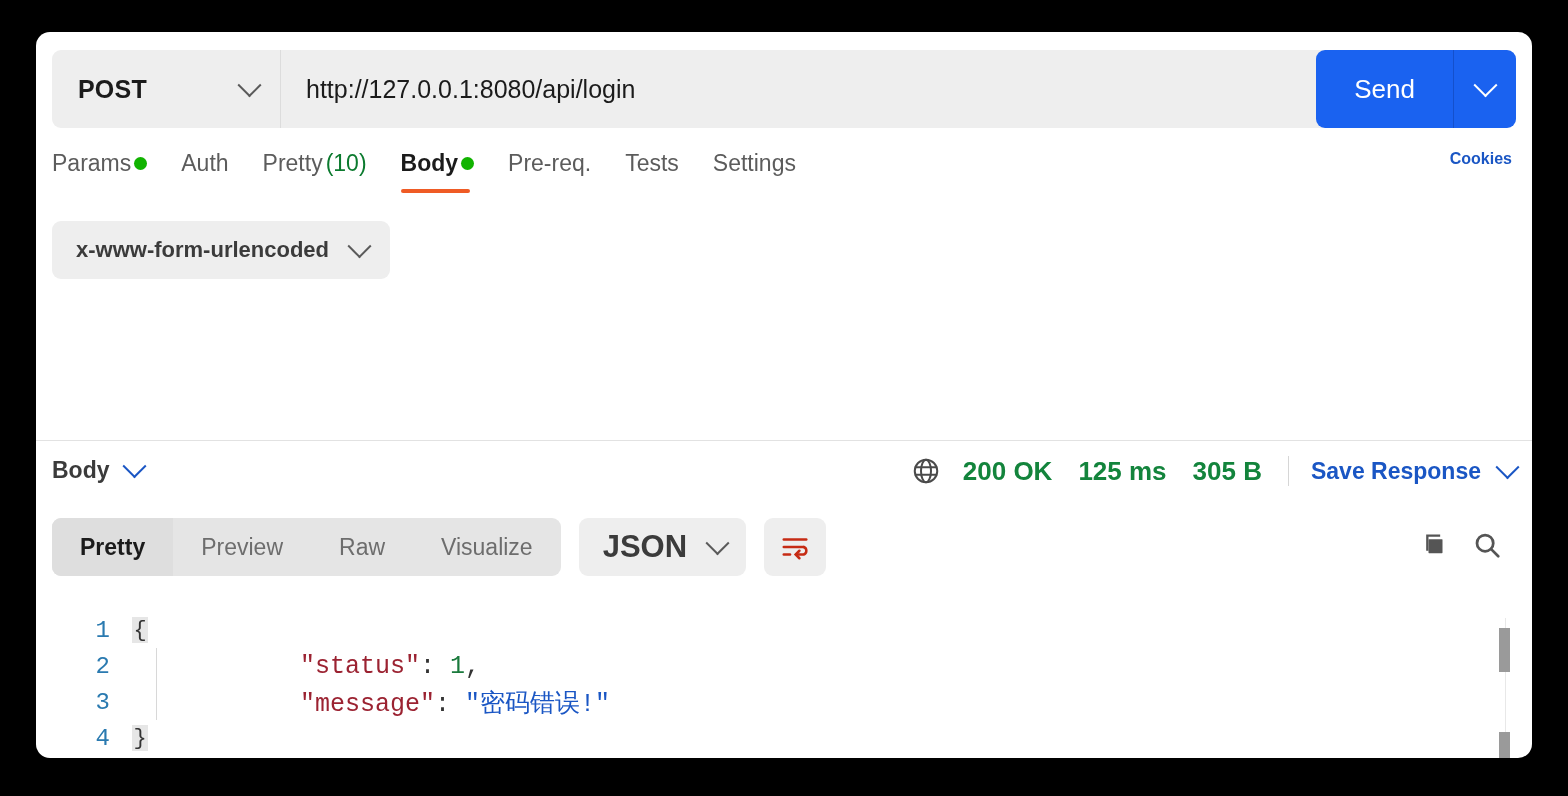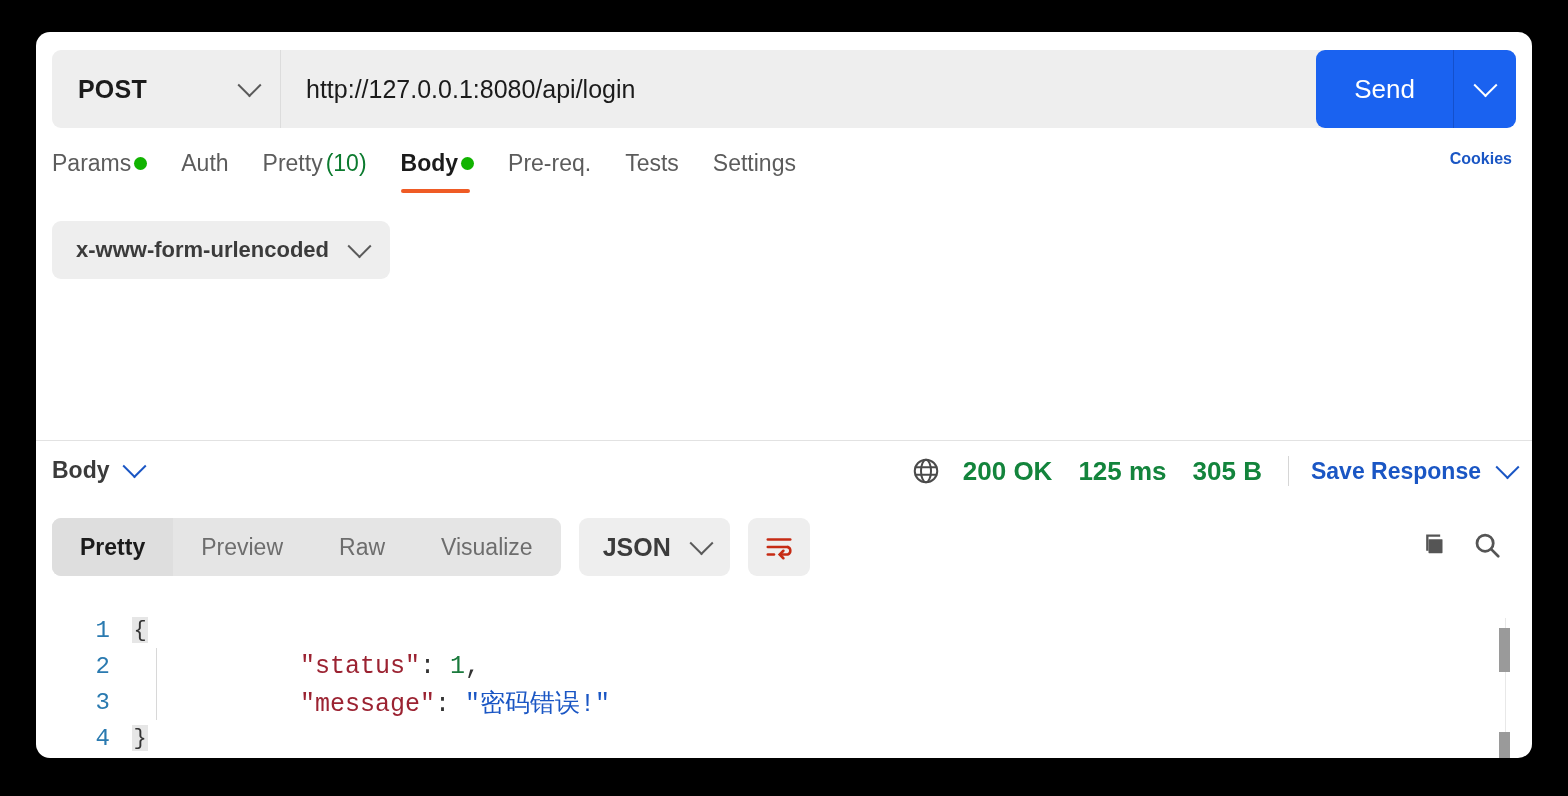--- a/index.html
+++ b/index.html
@@ -204,21 +204,21 @@
   }
   .seg {
     display: flex; align-items: center; justify-content: center;
     padding: 0 28px; font-size: 23px; color: #6d6d6d; cursor: pointer;
   }
   .seg.active { background: #dedede; color: #1b1b1b; font-weight: bold; }
   .fmt-select {
     margin-left: 18px; height: 58px; padding: 0 20px 0 24px;
     background: #eeeeee; border-radius: 9px;
     display: flex; align-items: center; gap: 22px;
-    font-size: 25px; font-weight: bold; color: #3b3b3b; cursor: pointer;
+    font-size: 31px; font-weight: bold; color: #3b3b3b; cursor: pointer;
   }
   .wrap-btn {
     margin-left: 18px; width: 62px; height: 58px;
     background: #eeeeee; border-radius: 9px;
     display: flex; align-items: center; justify-content: center;
     cursor: pointer;
   }
   .resp-actions {
     position: absolute; right: 30px; top: 498px;
     display: flex; align-items: center; gap: 26px;

